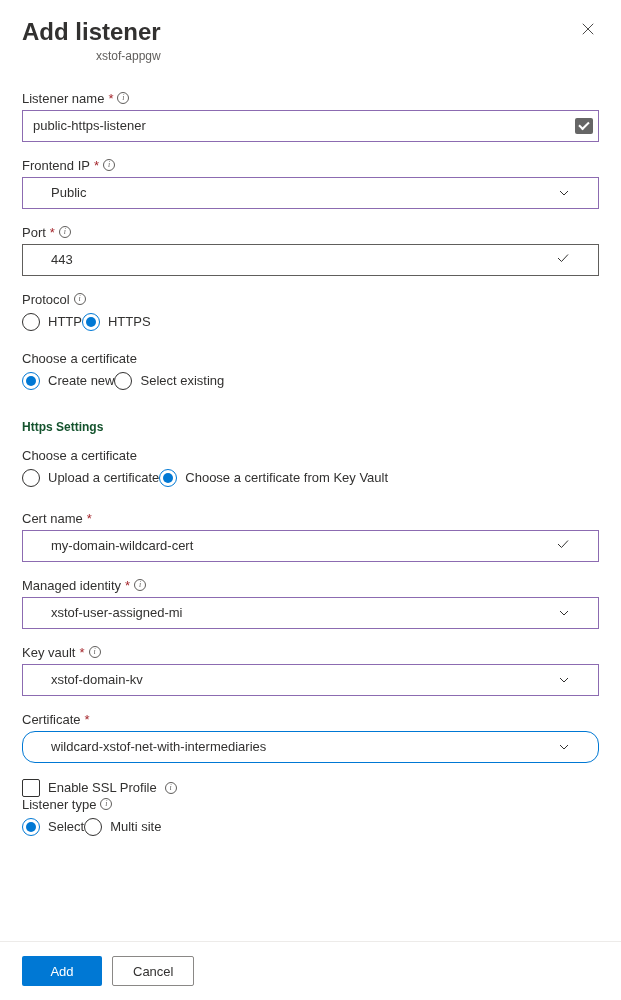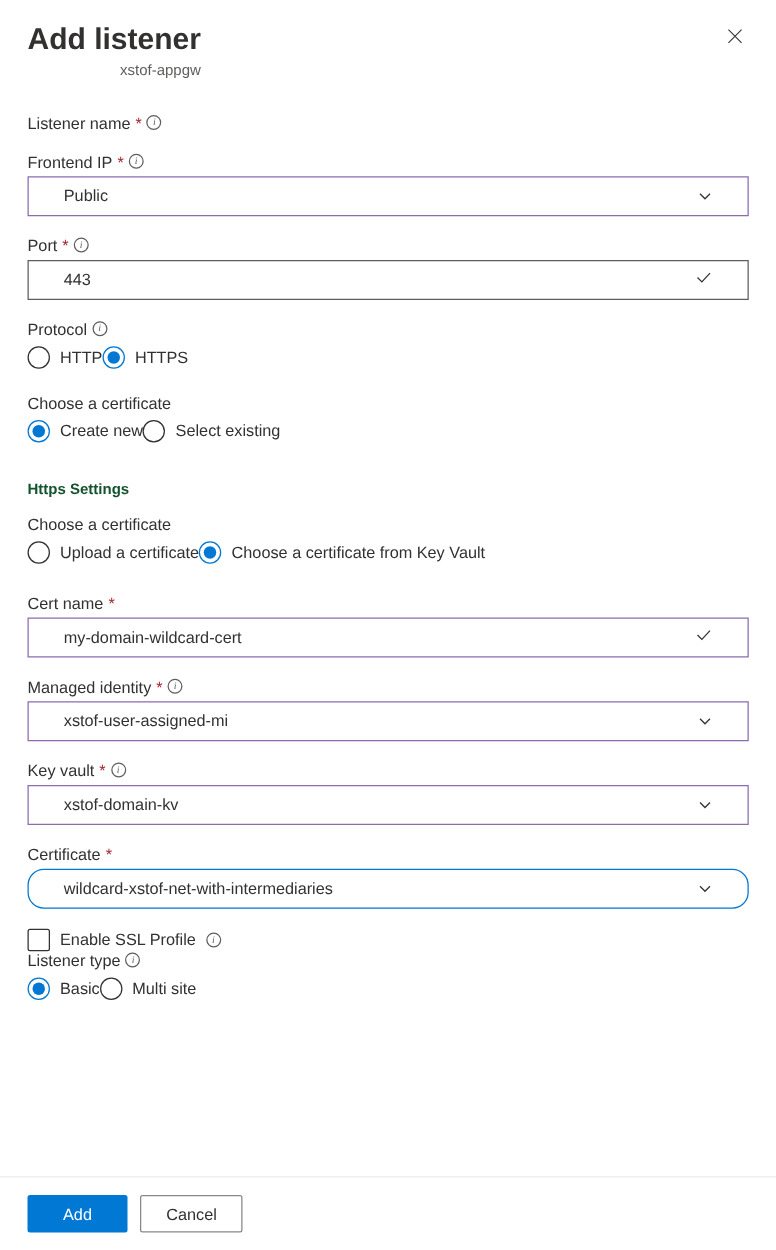--- a/index.html
+++ b/index.html
@@ -252,20 +252,24 @@
       </span>
     </button>
   </div>
 
   <div class="field">
     <div class="field-label">
       <span>Listener name</span>
       <span class="required">*</span>
       <span class="info-icon">i</span>
     </div>
+    <div class="input-wrap">
+      <input class="text-input" type="text" value="public-https-listener" style="">
+      <span class="input-badge"></span>
+    </div>
   </div>
 
   <div class="field">
     <div class="field-label">
       <span>Frontend IP</span>
       <span class="required">*</span>
       <span class="info-icon">i</span>
     </div>
     <div class="dropdown">
       <span>Public</span>
@@ -410,21 +414,21 @@
 
 
   <div class="field" style="margin-bottom:17px;">
     <div class="field-label">
       <span>Listener type</span>
       <span class="info-icon">i</span>
     </div>
     <div class="radio-group">
       <div class="radio-item">
         <span class="radio-circle selected"></span>
-        <span class="radio-label">Basic</span>
+        <span class="radio-label">Select</span>
       </div>
       <div class="radio-item">
         <span class="radio-circle"></span>
         <span class="radio-label">Multi site</span>
       </div>
     </div>
   </div>
 </div>
 
 <div class="footer">

